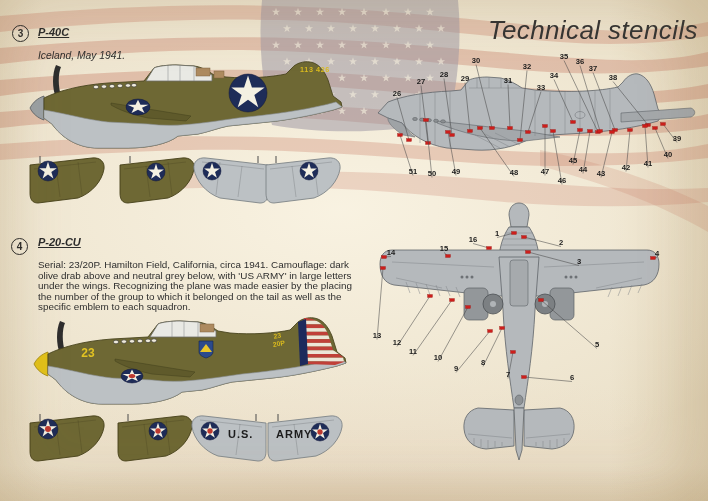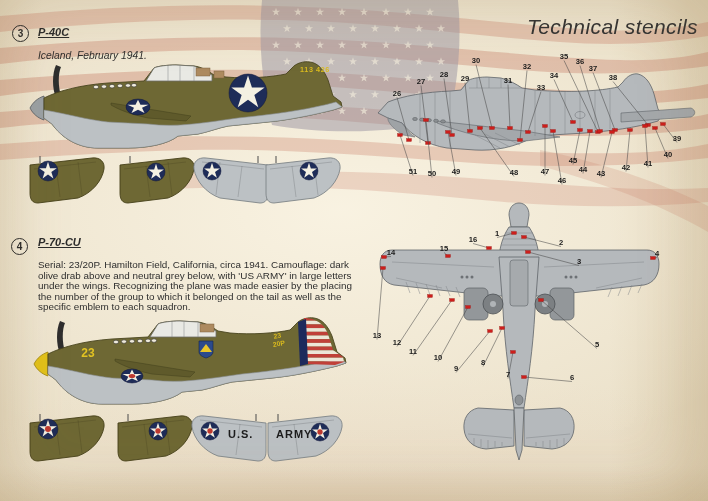--- a/index.html
+++ b/index.html
@@ -20,21 +20,21 @@
   svg{overflow:visible;display:block;}
   .abs{position:absolute;}
   .circle-num{
     width:15px;height:15px;border:1.4px solid #2a2a2a;border-radius:50%;
     color:#2a2a2a;font-weight:bold;font-size:10px;line-height:15px;text-align:center;
     background:rgba(255,255,255,.12);
   }
   .ac-name{font-size:11px;font-weight:bold;font-style:italic;color:#2b2b2b;text-decoration:underline;}
   .ac-line{font-size:10.3px;font-style:italic;color:#2e2e2e;}
   .ac-desc{font-size:9.9px;color:#2e2e2e;line-height:10.6px;width:314px;}
-  .sheet-title{font-size:21px;font-style:italic;color:#333;letter-spacing:.4px;margin-left:48px;}
+  .sheet-title{font-size:26px;font-style:italic;color:#333;letter-spacing:.4px;margin-left:48px;}
   .callout-num{font:bold 7.6px "Liberation Sans",sans-serif;fill:#1b1b1b;text-anchor:middle;}
   .leader{stroke:#4a4a4a;stroke-width:.55;fill:none;}
   .decal-mark{fill:#ce1e1b;stroke:#8e120f;stroke-width:.3;}
   .sten{fill:#b5b9bc;stroke:#5f656a;stroke-width:.8;}
   .sten-dk{fill:#a4a8ab;stroke:#5f656a;stroke-width:.6;}
   .pline{stroke:#82878b;stroke-width:.5;fill:none;}
   .wing-text{font:bold 11px "Liberation Sans",sans-serif;fill:#1d1d1d;letter-spacing:1px;}
   .tailcode{font:bold 7.2px "Liberation Sans",sans-serif;fill:#d9ba1e;letter-spacing:.6px;text-anchor:middle;}
   .tailcode-sm{font:bold 6.8px "Liberation Sans",sans-serif;fill:#d9ba1e;text-anchor:middle;}
   .nosecode{font:bold 12px "Liberation Sans",sans-serif;fill:#e2c322;text-anchor:middle;}
@@ -121,21 +121,21 @@
           <use href="#star-shape" xlink:href="#star-shape" transform="translate(408,111) scale(4.3)" fill="#f2ecdc" opacity=".65"></use>
           <use href="#star-shape" xlink:href="#star-shape" transform="translate(430,111) scale(4.3)" fill="#f2ecdc" opacity=".65"></use>
         </g>
     </g>
   </svg>
 
   <div class="abs sheet-title" style="right:10px;top:15px">Technical stencils</div>
 
   <div class="abs circle-num" style="left:12px;top:25px">3</div>
   <div class="abs ac-name" style="left:38px;top:26px">P-40C</div>
-  <div class="abs ac-line" style="left:38px;top:50px">Iceland, February 1941.</div>
+  <div class="abs ac-line" style="left:38px;top:50px">Iceland, May 1941.</div>
 
   <svg class="abs" style="left:28px;top:58px" width="322" height="94" viewBox="0 0 322 94">
     <g>
       <path d="M28,7 C24,16 24,30 28,40 L33,38 C30,28 30,16 33,9 Z" fill="#2e2e2e"></path>
       <path d="M2,50 C5,44 10,40 16,38 L16,62 C10,60 5,56 2,50 Z" fill="#9aa0a4" stroke="#565b5f" stroke-width=".8"></path>
       <path d="M16,40 C30,33 52,27 80,25 L116,23 L126,10 C130,8 140,7 148,7 L166,8 C174,9 180,13 186,17 L198,19 C220,21 244,19 258,16 L264,10 C268,5 276,3 282,4 C290,5 296,12 300,22 L305,38 L313,44 L314,49 L305,52 C280,58 260,62 240,64 L200,68 C190,70 180,74 170,76 L150,78 C140,86 120,90 100,90 L70,90 C50,90 34,80 24,66 L16,60 Z" fill="#6e6834" stroke="#4a451f" stroke-width=".9"></path>
       <path d="M16,52 C40,56 60,62 80,64 L120,66 C150,70 180,64 210,60 C240,57 280,52 308,44 L314,49 L305,52 C280,58 260,62 240,64 L200,68 C190,70 180,74 170,76 L150,78 C140,86 120,90 100,90 L70,90 C50,90 34,80 24,66 L16,60 Z" fill="#bcc1c4" stroke="#8a8f93" stroke-width=".6"></path>
       <path d="M83,45 L163,58 L158,63 L120,60 C100,56 88,50 83,47 Z" fill="#5f5a2b" stroke="#43401c" stroke-width=".5"></path>
       <path d="M118,23 L126,10 C130,8 140,7 148,7 L166,8 L184,17 L184,23 Z" fill="#e9e9e4" stroke="#6d6d68" stroke-width=".8"></path>
       <path d="M140,8 L140,23 M152,7.5 L152,23 M166,8 L166,23" class="pline"></path>
@@ -194,21 +194,21 @@
     <line x1="14" y1="0" x2="14" y2="7" stroke="#4a4a4a"></line>
     <use href="#wing-shape" fill="#bcc1c4" stroke="#7e8488" stroke-width=".9"></use>
     <path d="M8,13 L70,6 M30,10 L34,41 M52,6 L56,39" stroke="rgba(90,95,100,.55)" stroke-width=".5" fill="none"></path>
     <g>
         <ellipse cx="47" cy="15" rx="9" ry="9" fill="#1e2c58" stroke="#10173a" stroke-width=".5"></ellipse>
         <use href="#star-shape" xlink:href="#star-shape" transform="translate(47,15) scale(8.280000000000001,8.280000000000001)" fill="#f4f0e2"></use>
       </g>
   </svg>
 
   <div class="abs circle-num" style="left:11px;top:238px">4</div>
-  <div class="abs ac-name" style="left:38px;top:236px">P-70-CU</div>
+  <div class="abs ac-name" style="left:38px;top:236px">P-20-CU</div>
   <div class="abs ac-desc" style="left:38px;top:260px">Serial: 23/20P. Hamilton Field, California, circa 1941. Camouflage: dark olive drab above and neutral grey below, with 'US ARMY' in large letters under the wings. Recognizing the plane was made easier by the placing the number of the group to which it belonged on the tail as well as the specific emblem to each squadron.</div>
 
   <svg class="abs" style="left:32px;top:314px" width="322" height="94" viewBox="0 0 322 94">
     <defs>
       <clipPath id="rudder-clip">
         <path d="M272,4 C284,4 292,10 296,20 L301,36 L311,43 L312,48 L303,51 L274,50 Z"></path>
       </clipPath>
     </defs>
     <g>
       <path d="M28,7 C24,16 24,30 28,40 L33,38 C30,28 30,16 33,9 Z" fill="#2e2e2e"></path>

